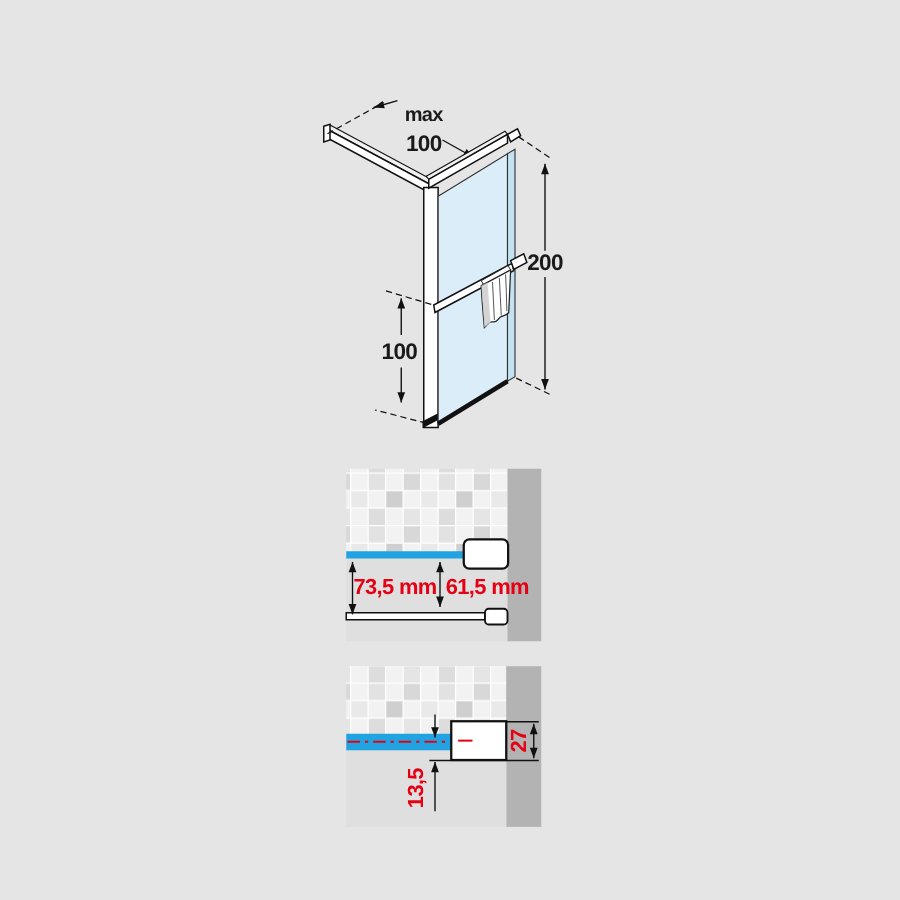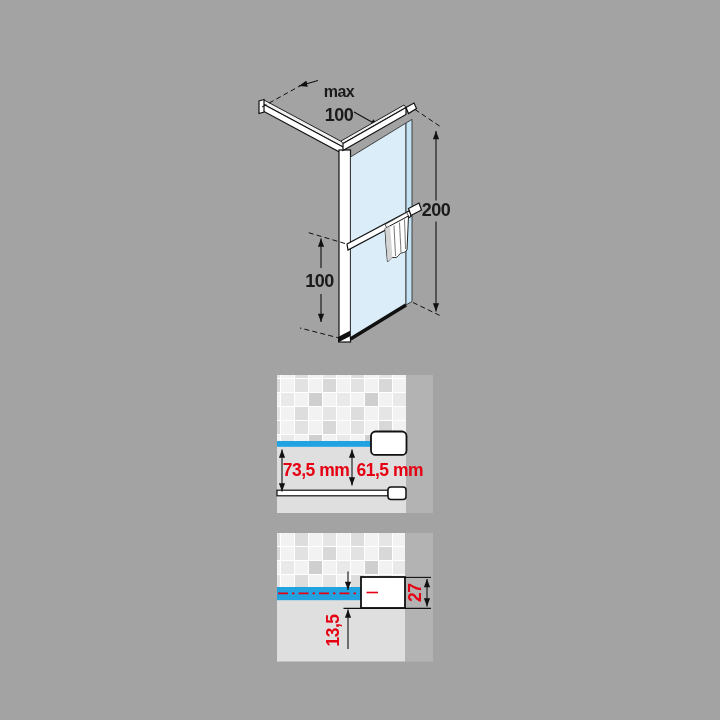--- a/index.html
+++ b/index.html
@@ -1,16 +1,16 @@
 <!DOCTYPE html>
 <html><head>
 <meta charset="utf-8">
 <style>
   html,body{margin:0;padding:0;background:#ffffff;}
-  .canvas{position:relative;width:720px;height:720px;background:#a3a3a3;overflow:hidden;}
+  .canvas{position:relative;width:720px;height:720px;background:#e5e5e5;overflow:hidden;}
   svg{position:absolute;left:0;top:0;}
   .lbl{font:bold 18px "Liberation Sans","DejaVu Sans",sans-serif;fill:#1a1a1a;letter-spacing:-0.5px;}
   .lbl-sm{font:bold 16px "Liberation Sans","DejaVu Sans",sans-serif;fill:#1a1a1a;letter-spacing:-0.5px;}
   .red-lbl{font:bold 17.5px "Liberation Sans","DejaVu Sans",sans-serif;letter-spacing:-0.5px;}
   .thin{stroke:#111;stroke-width:1.1;fill:none;}
   .dash{stroke:#111;stroke-width:1;fill:none;stroke-dasharray:5 3.2;}
   .part{fill:#ffffff;stroke:#111;stroke-width:1.2;}
   .part-top{fill:#f0f0f0;stroke:#111;stroke-width:0.9;}
 </style>
 </head>

